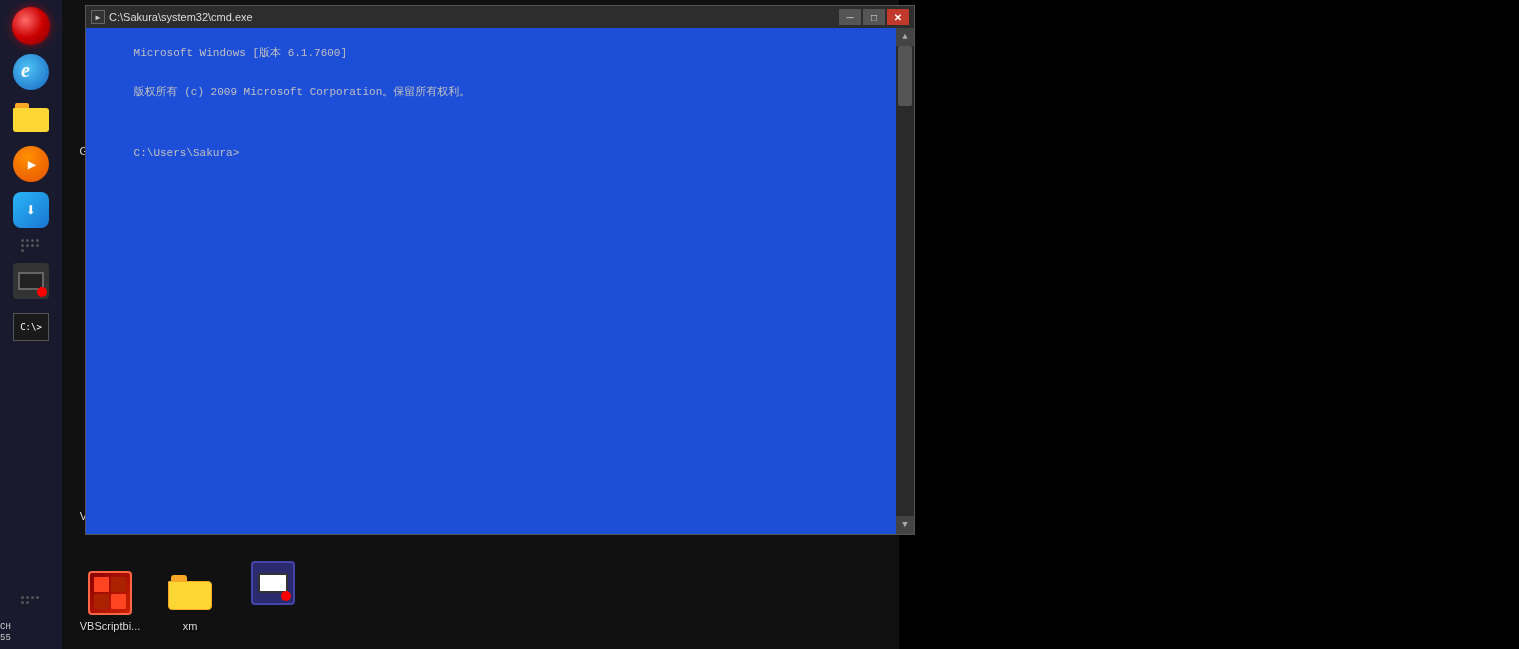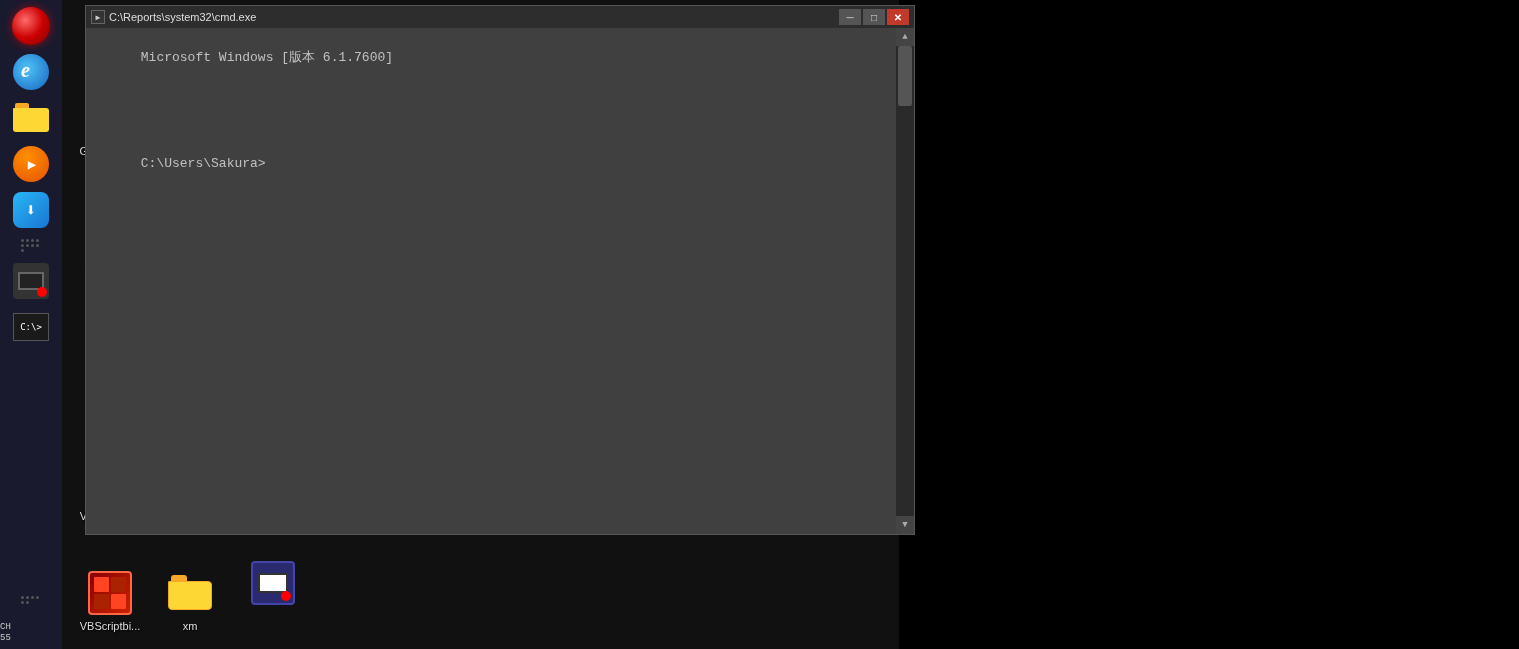--- a/index.html
+++ b/index.html
@@ -215,24 +215,24 @@
       cursor: pointer;
       font-family: sans-serif;
     }
     .ctrl-btn.minimize { background: #555; }
     .ctrl-btn.maximize { background: #555; }
     .ctrl-btn.close { background: #c0392b; color: #fff; font-weight: bold; }
 
     .cmd-content {
       width: calc(100% - 18px);
       height: calc(100% - 22px);
-      background: #404040;
+      background: #1d4ed8;
       color: #c0c0c0;
       font-family: 'Courier New', Courier, monospace;
-      font-size: 13px;
+      font-size: 11px;
       padding: 5px 8px;
       overflow: hidden;
       white-space: pre;
     }
 
     
     .cmd-scrollbar {
       position: absolute;
       right: 0;
       top: 22px;
@@ -591,40 +591,41 @@
       <div class="lang-indicator">CH</div>
       <div class="lang-indicator">55</div>
     </div>
   </div>
 
   <div class="cmd-window">
 
     <div class="cmd-titlebar">
       <div class="cmd-title-left">
         <div class="cmd-title-icon">▶</div>
-        <span class="cmd-title-text">C:\Reports\system32\cmd.exe</span>
+        <span class="cmd-title-text">C:\Sakura\system32\cmd.exe</span>
       </div>
       <div class="cmd-controls">
         <div class="ctrl-btn minimize">─</div>
         <div class="ctrl-btn maximize">□</div>
         <div class="ctrl-btn close">✕</div>
       </div>
     </div>
 
     <div class="cmd-scrollbar">
       <div class="scroll-arrow">▲</div>
       <div class="scroll-track">
         <div class="scroll-thumb"></div>
       </div>
       <div class="scroll-arrow">▼</div>
     </div>
 
     <div class="cmd-content">
       <span>Microsoft Windows [版本 6.1.7600]</span>
       <br>
+      <span>版权所有 (c) 2009 Microsoft Corporation。保留所有权利。</span>
       <br>
       <br>
       <span>C:\Users\Sakura&gt;</span>
     </div>
   </div>
 
   <div class="desktop-icons">
 
     <div class="desktop-icon" style="left:5px; top:90px;">
       <div class="icon-img">

